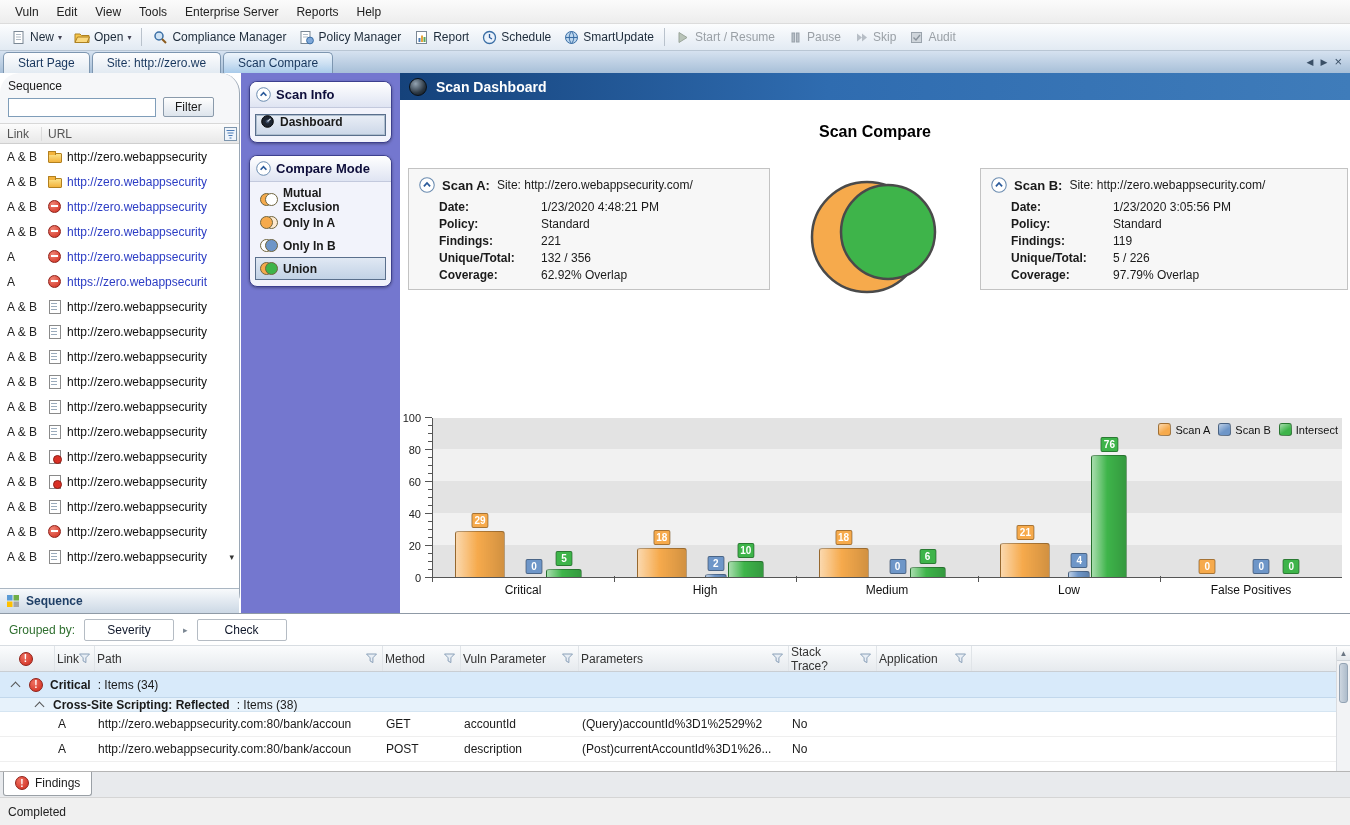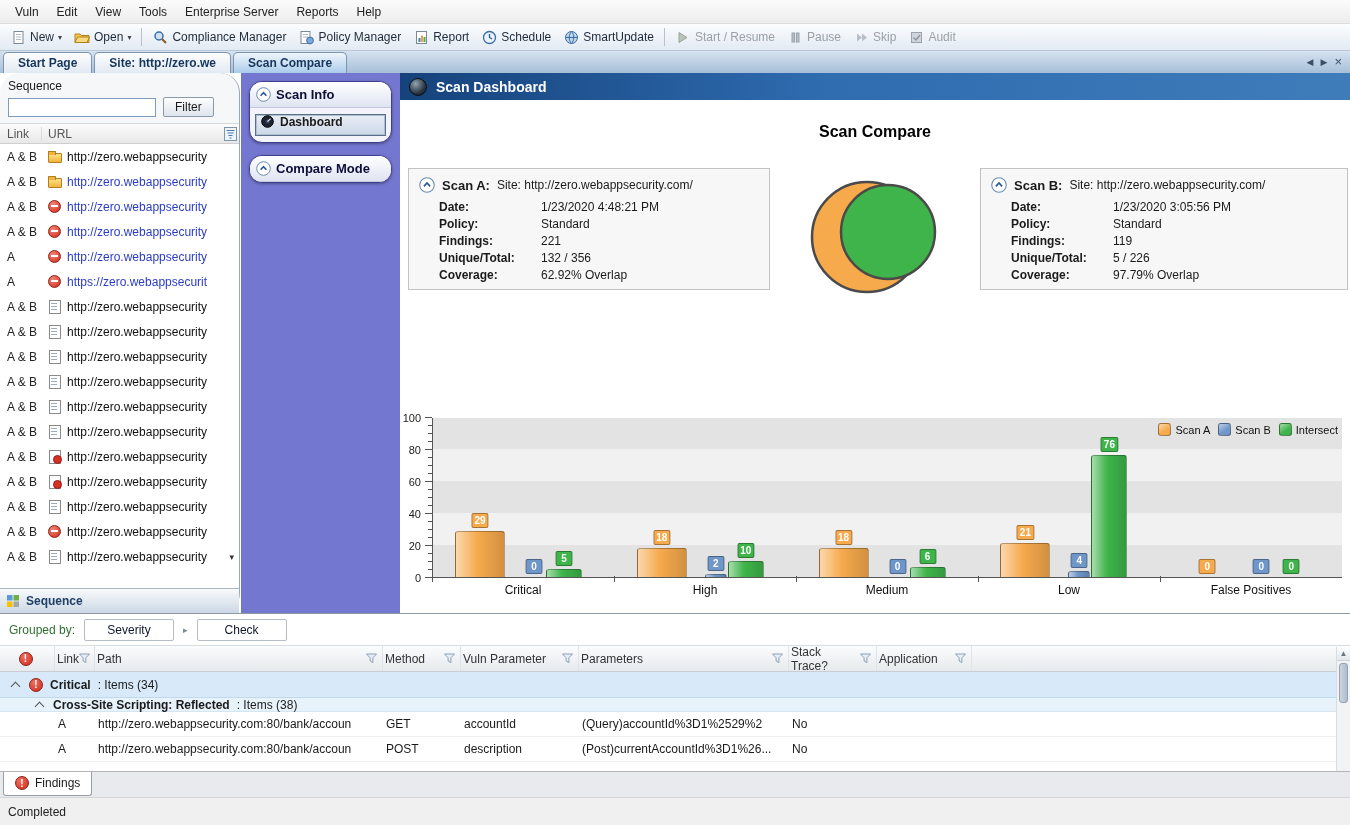--- a/index.html
+++ b/index.html
@@ -17,21 +17,21 @@
              border-bottom:1px solid #b9c6d4; display:flex; align-items:center; padding:0 4px; white-space:nowrap; }
   .tb-btn { display:flex; align-items:center; gap:4px; padding:3px 6px; border-radius:2px; color:#1d2b3a; }
   .tb-btn.disabled { color:#9aa0a6; }
   .tbi { display:inline-flex; width:16px; height:15px; align-items:center; justify-content:center; }
   .caret { font-size:8px; color:#445; }
   .tb-sep { width:1px; height:18px; background:#b9c2cc; margin:0 4px; }
 
   
   .tabstrip { position:absolute; left:0; top:51px; right:0; height:22px; background:linear-gradient(#d6e2f0,#a7bfd8);
               display:flex; align-items:flex-end; padding-left:3px; }
-  .tab-list { display:flex; align-items:flex-end; height:100%;font-weight:bold; }
+  .tab-list { display:flex; align-items:flex-end; height:100%; }
   .tab { display:flex; align-items:center; height:21px; padding:0 14px; margin-right:2px; border:1px solid #7d96b0;
          border-bottom:none; border-radius:5px 5px 0 0; background:linear-gradient(#fdfdfe,#e2eaf2); color:#17365d; }
   .tab.active { background:linear-gradient(#eef5fc 0%, #cbdff2 55%, #a9cbea 100%); }
   .tabctl { margin-left:auto; align-self:center; display:flex; align-items:center; gap:7px; padding-right:8px; color:#3a4f66; }
   .tabnav { font-size:9px; cursor:default; }
   .tabnav.close { font-size:13px; line-height:10px; }
 
   
   .main { position:absolute; top:73px; left:0; width:1350px; height:540px; }
 
@@ -68,21 +68,21 @@
   .ic-error::after { content:""; position:absolute; left:4px; top:6px; width:7px; height:2px; background:#fff; }
   .ic-page::before, .ic-page-red::before { content:""; position:absolute; left:2px; top:1px; width:10px; height:12px;
                       background:#fff; border:1px solid #8a8a8a; }
   .ic-page::after { content:""; position:absolute; left:4px; top:4px; width:6px; height:7px;
                     background:repeating-linear-gradient(#9aabbc 0 1px, transparent 1px 3px); }
   .ic-page-red::after { content:""; position:absolute; right:0; bottom:0; width:7px; height:7px; border-radius:50%;
                         background:#d93025; border:1px solid #8f1f17; }
 
   
   .side-panel { position:absolute; left:241px; top:0; width:159px; height:100%; background:#7477cf; padding:8px; }
-  .side-box { background:#f2f3fb; border:1px solid #3c3f8f; border-radius:13px; margin-bottom:12px; overflow:hidden;
+  .side-box { background:#f2f3fb; border:1px solid #3c3f8f; border-radius:8px; margin-bottom:12px; overflow:hidden;
               box-shadow:0 1px 3px rgba(0,0,0,.35); }
   .side-box-header { display:flex; align-items:center; gap:5px; padding:5px 6px; background:linear-gradient(#ffffff,#dfe4f2);
                      border-bottom:1px solid #c3c9dd; font-weight:bold; color:#0d0d3a; font-size:13px; }
   .side-box-body { padding:6px 5px; }
   .dash-item { display:flex; gap:6px; height:22px; padding:0 5px; font-weight:bold;
                background:linear-gradient(#e9eef6,#ccd7e8); border:1px solid #5a6f8c; box-shadow:0 0 0 1px #aebecf inset; }
   .cmp-item { display:flex; align-items:center; gap:6px; height:23px; padding:0 4px; border:1px solid transparent; font-weight:bold; }
   .cmp-item.selected { background:linear-gradient(#e0e8f3,#c2d2e6); border-color:#5a6f8c; }
   .venn { position:relative; width:17px; height:13px; flex:0 0 17px; }
   .venn::before, .venn::after { content:""; position:absolute; top:0; width:11px; height:11px; border-radius:50%; border:1px solid #70653f; }
@@ -447,20 +447,38 @@
         </div>
       </div>
       <div class="side-box">
         <div class="side-box-header">
           <svg class="chev-circle" width="15" height="15" viewBox="0 0 15 15">
               <circle cx="7.5" cy="7.5" r="6.8" fill="#fff" stroke="#6b8cb0"></circle>
               <path d="M4.6 8.8 L7.5 5.6 L10.4 8.8" fill="none" stroke="#2a5a9a" stroke-width="1.6"></path>
             </svg>
           <span>Compare Mode</span>
         </div>
+        <div class="side-box-body">
+            <div class="cmp-item">
+              <span class="venn venn-mutual-exclusion"></span>
+              <span class="cmp-label">Mutual Exclusion</span>
+            </div>
+            <div class="cmp-item">
+              <span class="venn venn-only-a"></span>
+              <span class="cmp-label">Only In A</span>
+            </div>
+            <div class="cmp-item">
+              <span class="venn venn-only-b"></span>
+              <span class="cmp-label">Only In B</span>
+            </div>
+            <div class="cmp-item selected">
+              <span class="venn venn-union"></span>
+              <span class="cmp-label">Union</span>
+            </div>
+          </div>
       </div>
     </div>
 
     <div class="dash-area">
       <div class="dash-header">
         <span class="dash-sphere"></span>
         <span>Scan Dashboard</span>
       </div>
       <div class="page-title">Scan Compare</div>
 

